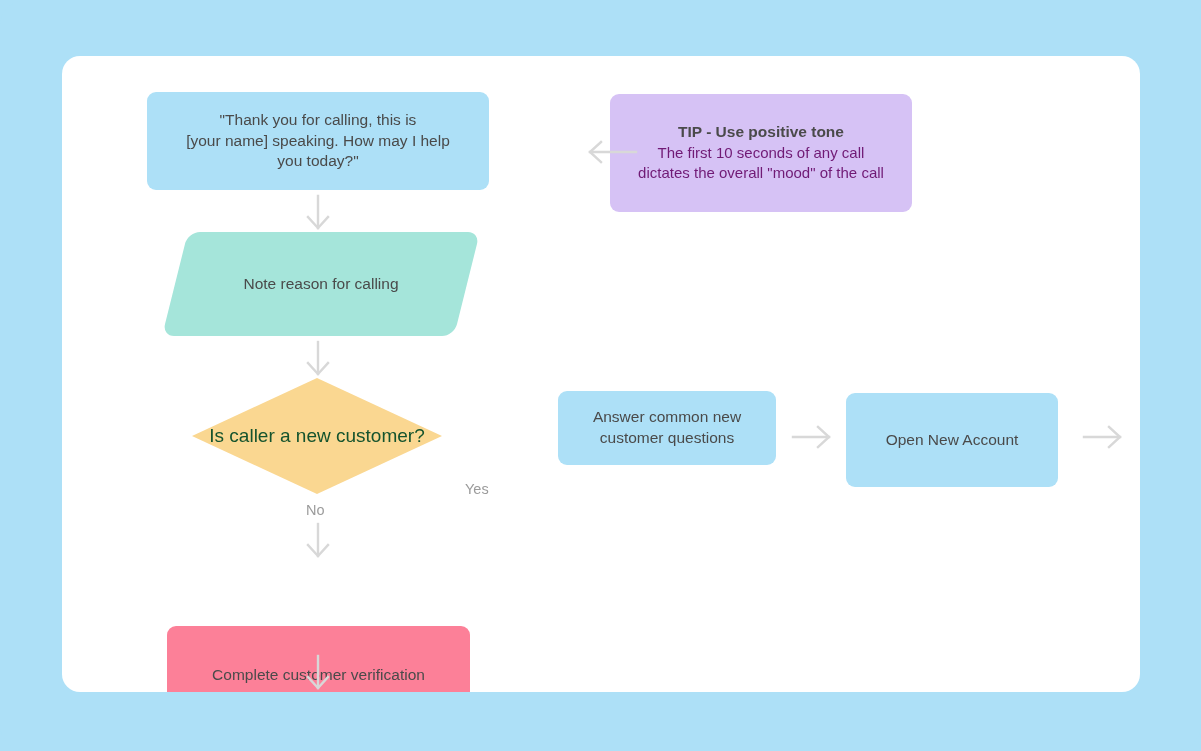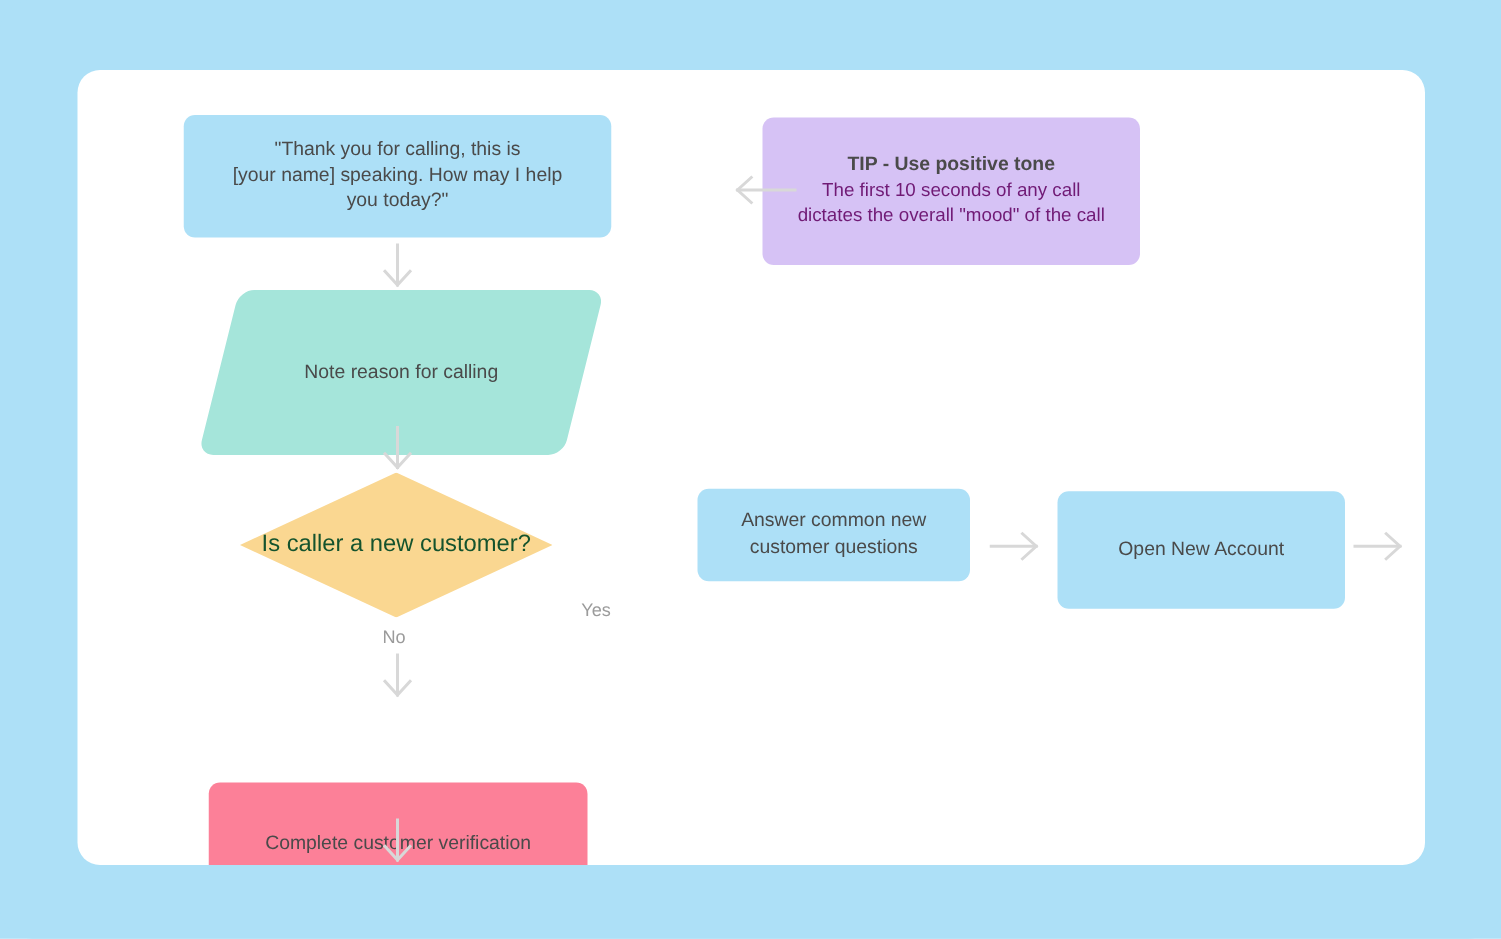--- a/index.html
+++ b/index.html
@@ -59,21 +59,21 @@
     gap: 0;
     padding: 10px 10px;
   }
   #tip-title { font-weight: bold; font-size: 15.5px; color: #4a4a4a; }
   #tip-body { font-size: 15px; color: #701a75; line-height: 1.35; white-space: pre-line; }
 
   
   #note-shape-wrap {
     position: absolute;
     left: 113px; top: 176px;
-    width: 292px; height: 132px;
+    width: 292px; height: 104px;
   }
   #note-shape {
     position: absolute;
     inset: 0;
     background: #a5e5da;
     border-radius: 12px;
     transform: skewX(-14deg);
   }
   #note-label {
     position: absolute;
@@ -108,21 +108,21 @@
   }
 
   
   #answer-box {
     left: 496px; top: 335px;
     width: 218px; height: 74px;
     background: #ade0f7;
   }
   #open-account-box {
     left: 784px; top: 337px;
-    width: 230px; height: 94px;
+    width: 212px; height: 94px;
     background: #ade0f7;
   }
   
   #verify-box {
     left: 105px; top: 522px;
     width: 303px; height: 99px;
     background: #fc8098;
     margin-top: 48px;
   }
 

